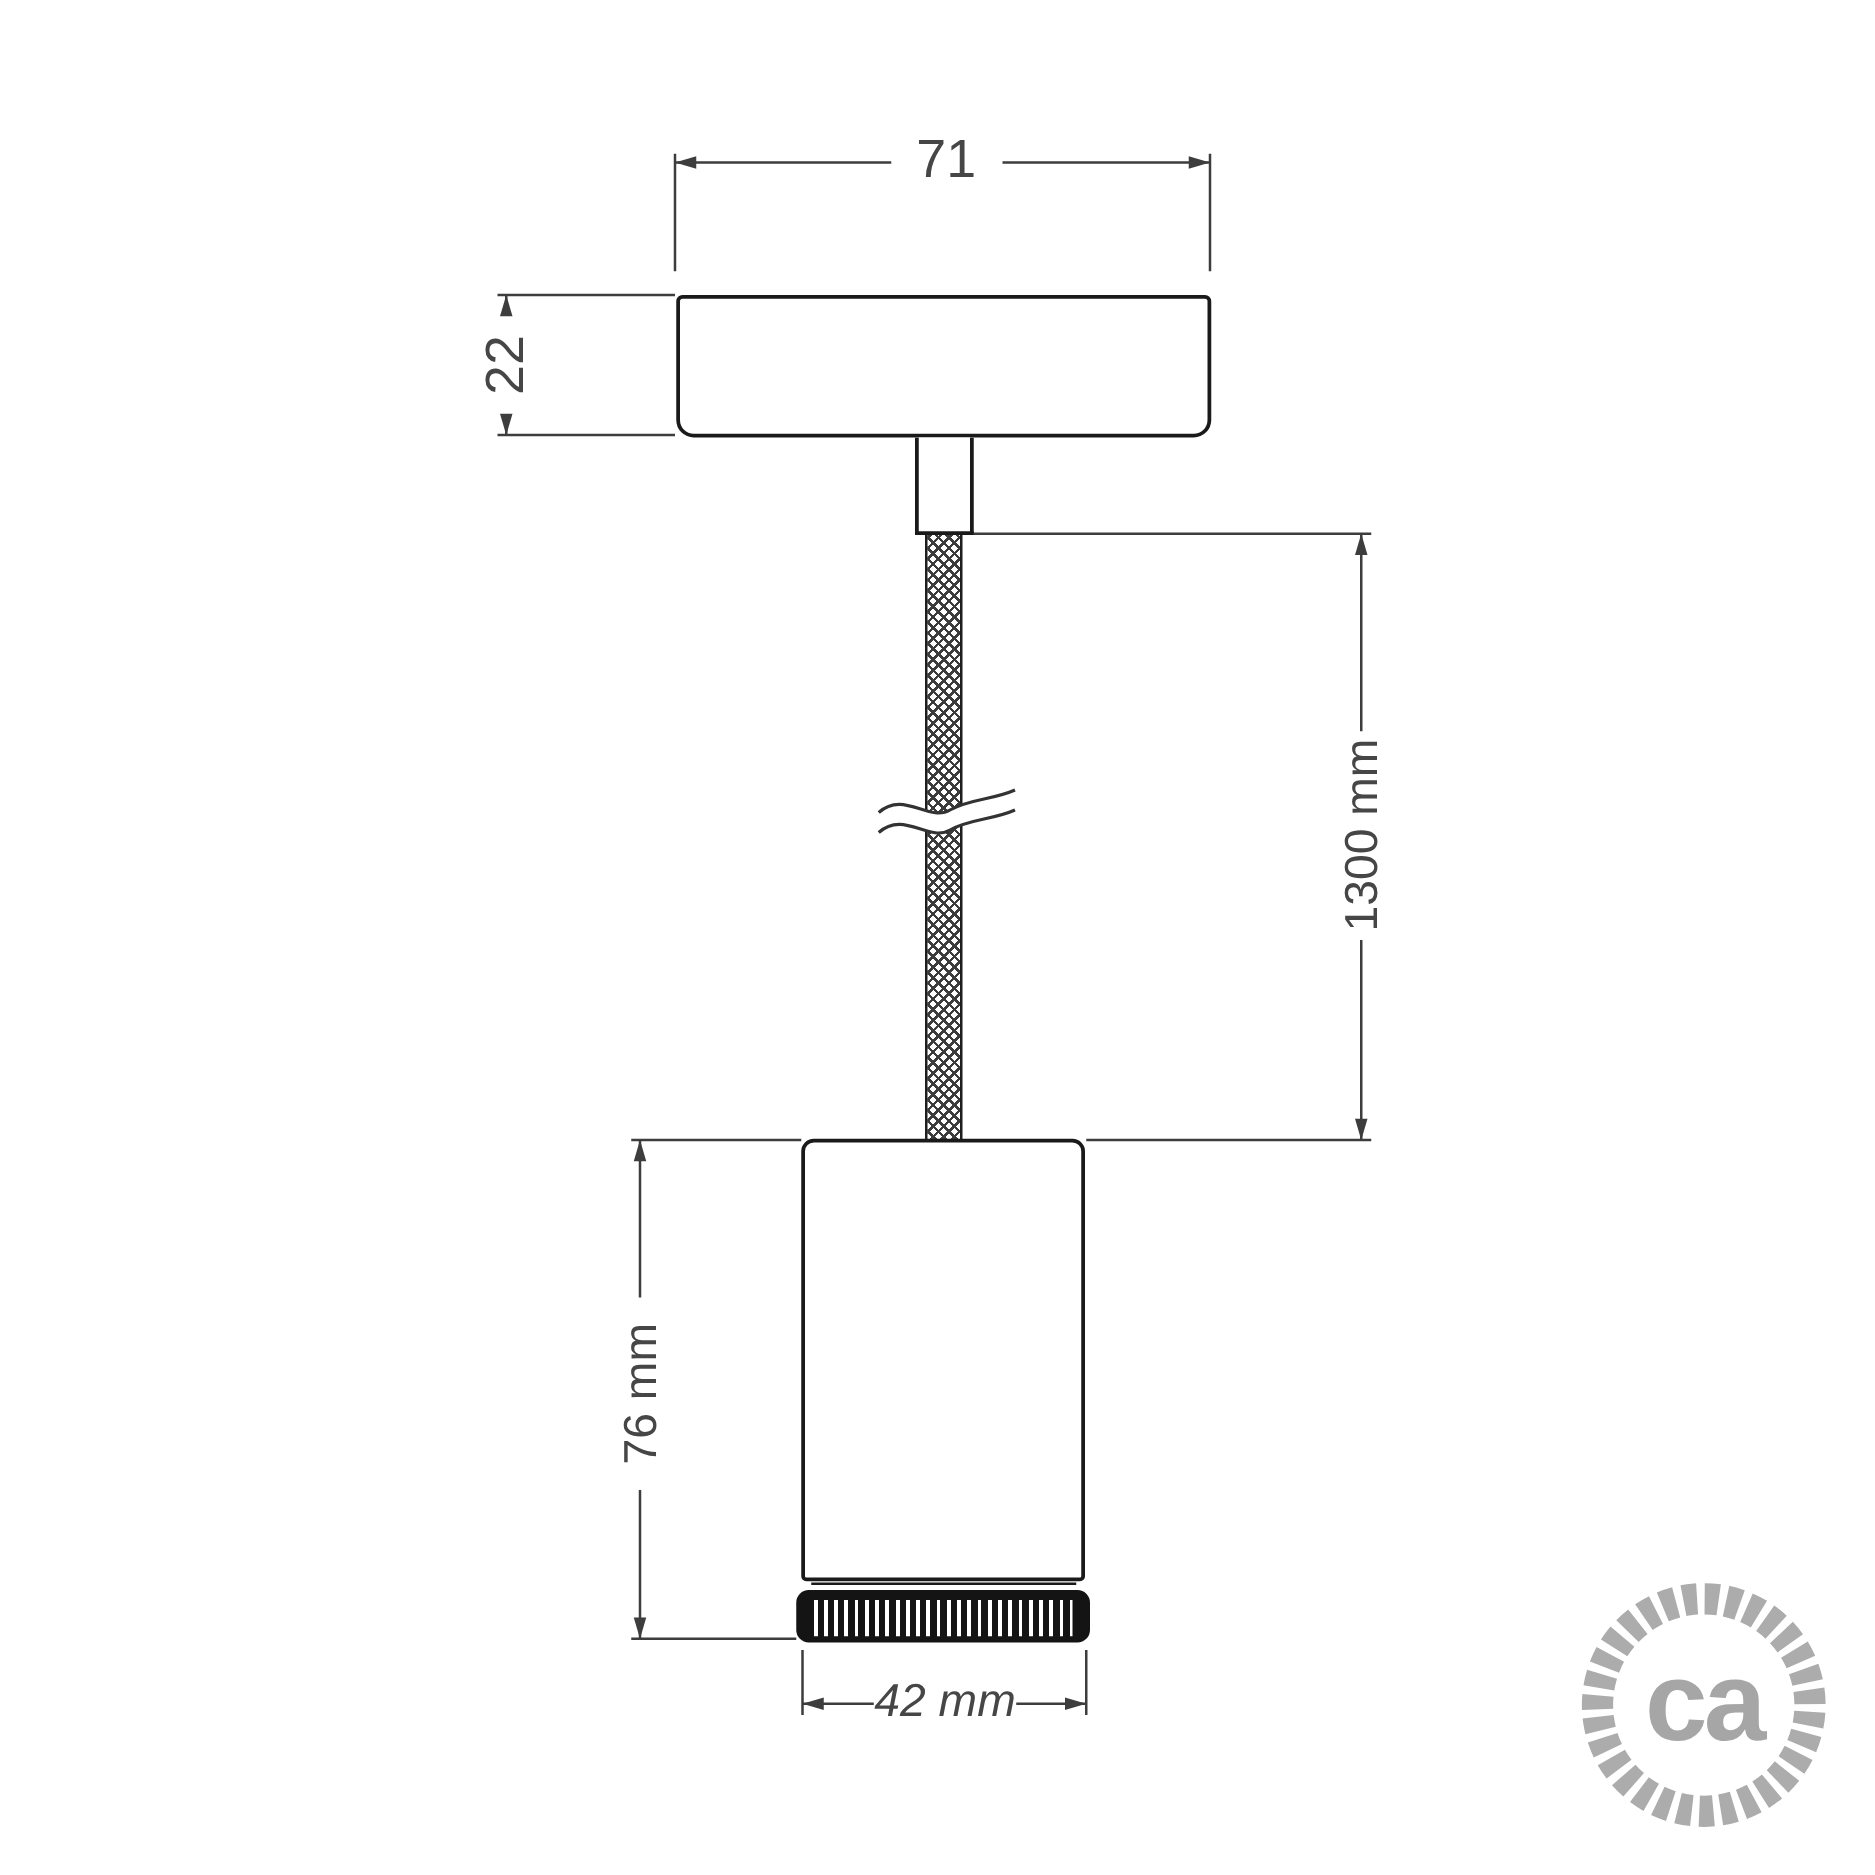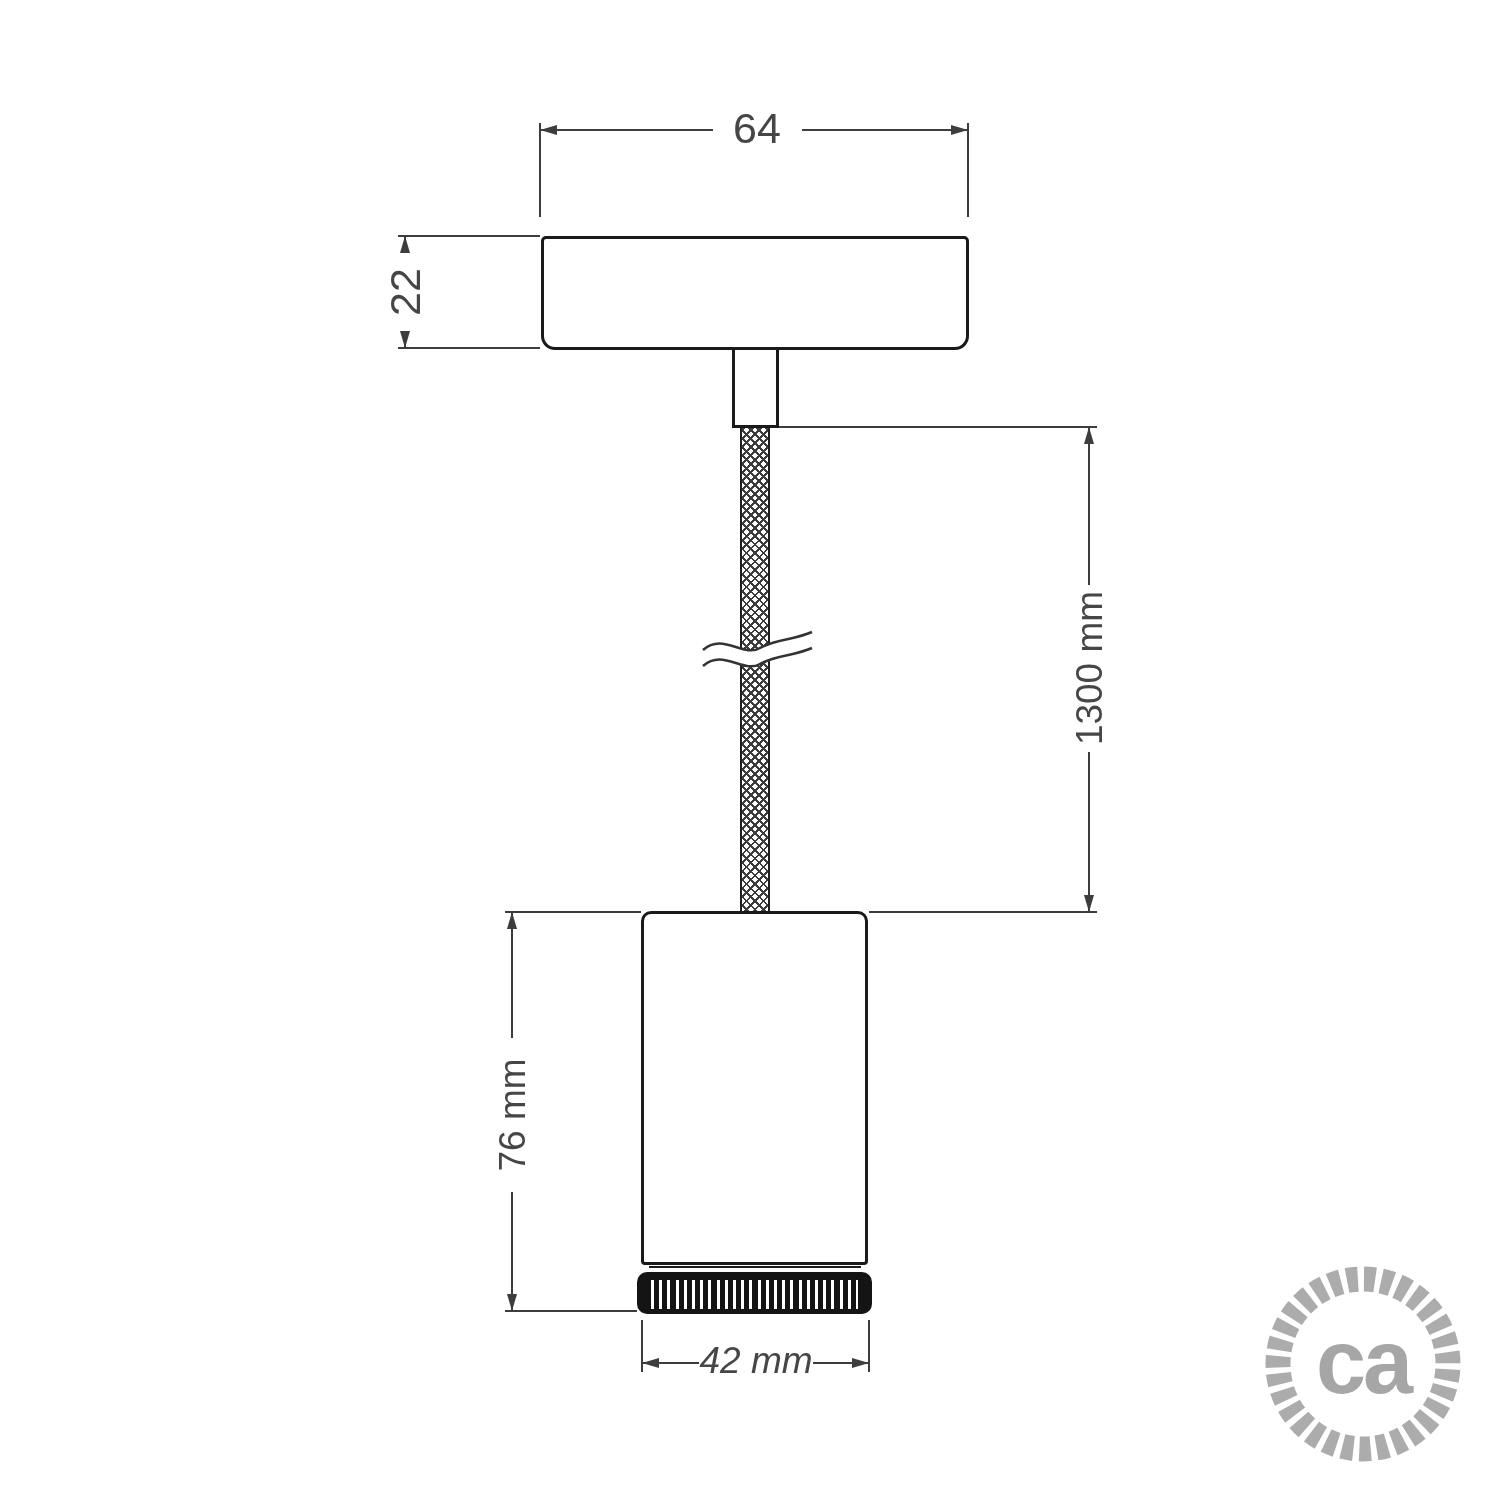--- a/index.html
+++ b/index.html
@@ -104,21 +104,21 @@
     <path d="M5 32 C 25 14, 45 40, 62 30 C 78 21, 96 22, 114 14" fill="none" stroke="#333333" stroke-width="2.5"></path>
     <path d="M5 48 C 25 30, 45 56, 62 46 C 78 37, 96 38, 114 30" fill="none" stroke="#333333" stroke-width="2.5"></path>
   </svg>
 
   <div class="lamp"></div>
   <div class="lip"></div>
   <div class="ring">
     <div class="slots"></div>
   </div>
 
-  <div class="dim-label dim-big" style="left:757px;top:130px;">64</div>
+  <div class="dim-label dim-big" style="left:757px;top:130px;">71</div>
   <div class="dim-label dim-big rot" style="left:405px;top:292px;">22</div>
   <div class="dim-label dim-mm rot" style="left:1089px;top:668px;">1300 mm</div>
   <div class="dim-label dim-mm rot" style="left:512px;top:1115px;">76 mm</div>
   <div class="dim-label dim-mm" style="left:756px;top:1362px;font-style:italic;">42 mm</div>
 
   <div class="logo">
     <svg width="200" height="200" viewBox="0 0 200 200">
       <circle cx="100" cy="100" r="85" fill="none" stroke="#acacac" stroke-width="25" stroke-dasharray="11.2 6" transform="rotate(-8 100 100)"></circle>
     </svg>
     <div class="logo-text">ca</div>

